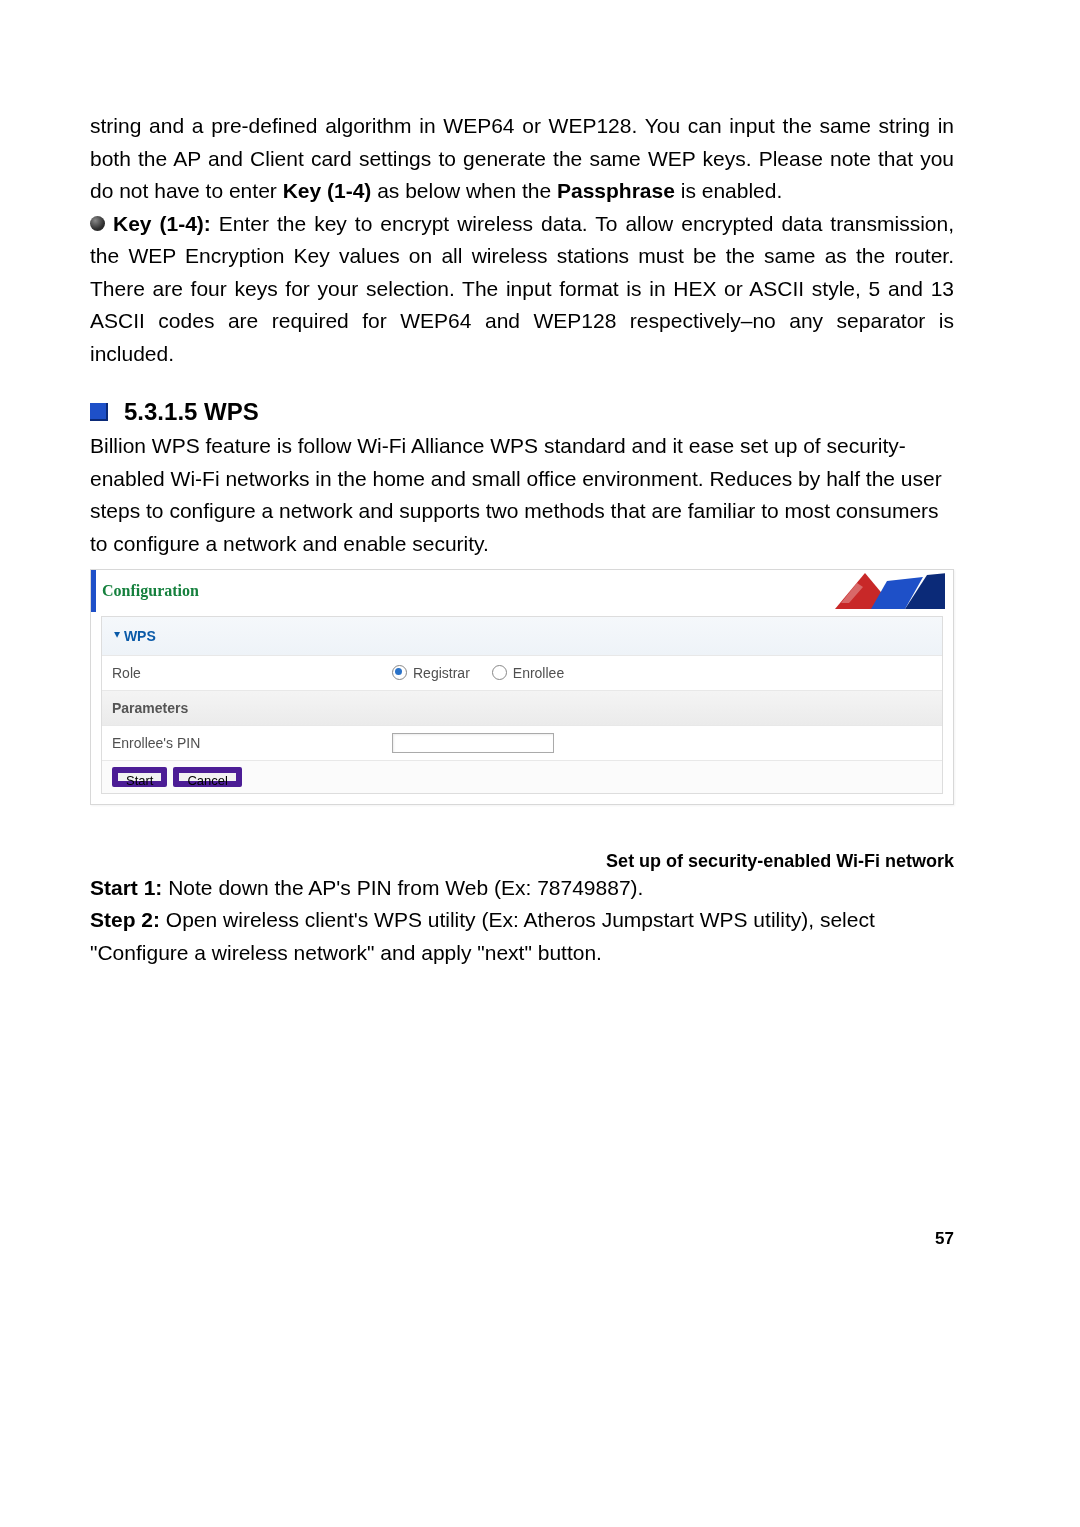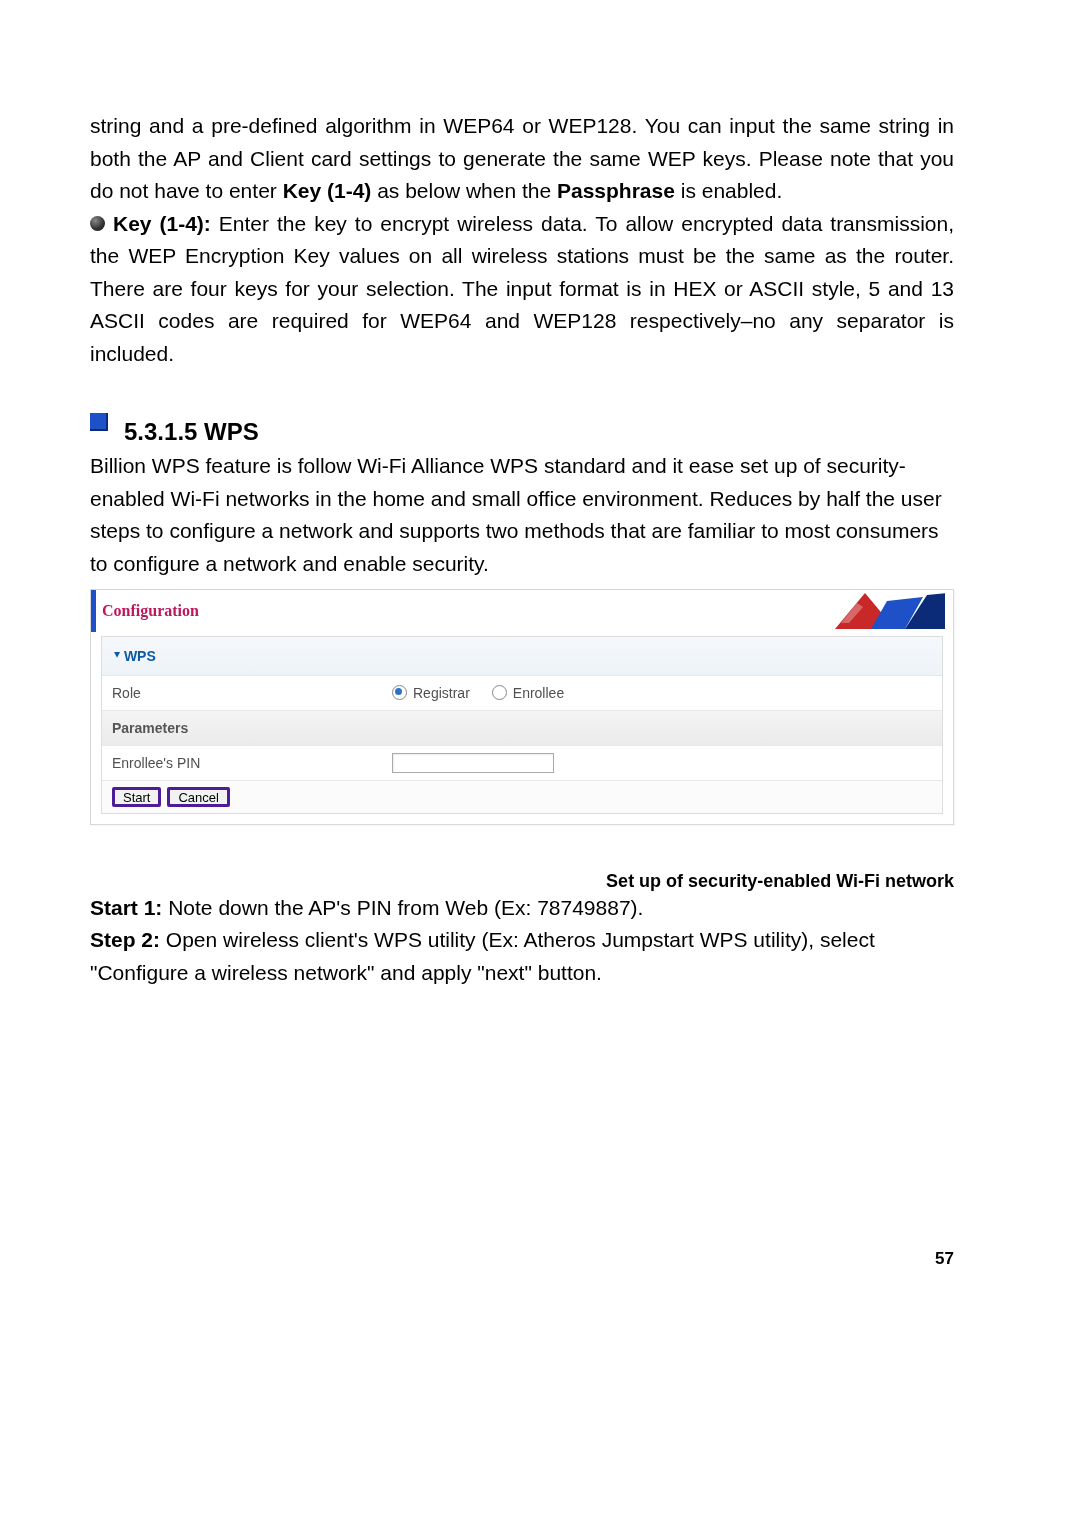--- a/index.html
+++ b/index.html
@@ -39,21 +39,20 @@
   .blue-square {
     width: 16px;
     height: 16px;
     background: #1e50c8;
     border-right: 2px solid #0b2a78;
     border-bottom: 2px solid #0b2a78;
   }
   .heading-text {
     font-size: 24px;
     font-weight: bold;
-    margin-top: 20px;
   }
   .sub-heading {
     font-size: 18px;
     font-weight: bold;
     margin-top: 46px;
     text-align: right;
   }
   b { font-weight: bold; }
 
   
@@ -69,21 +68,21 @@
   .config-header {
     display: flex;
     align-items: center;
     justify-content: space-between;
     border-left: 5px solid #1e50c8;
     padding: 4px 8px 4px 6px;
     height: 42px;
     box-sizing: border-box;
   }
   .config-title {
-    color: #be185d;
+    color: #15803d;
     font-family: "Times New Roman", serif;
     font-size: 16px;
     font-weight: bold;
   }
   .logo-area {
     display: flex;
     align-items: flex-end;
     gap: 1px;
   }
   .logo-area svg { display:block; }
@@ -147,21 +146,21 @@
     background:#2a72c8;
   }
   .small-input {
     width:160px;
     height:18px;
     border:1px solid #aaa;
     background:#fff;
     box-shadow: inset 1px 1px 2px rgba(0,0,0,0.08);
   }
   .btn {
-    border:3px solid #4c1d95;
+    border:6px solid #4c1d95;
     background:#f2f2f2;
     padding:0 8px;
     height:20px;
     font-size:13px;
     border-radius:2px;
     cursor:pointer;
   }
   .btn-row {
     padding:6px 10px;
     display:flex;

